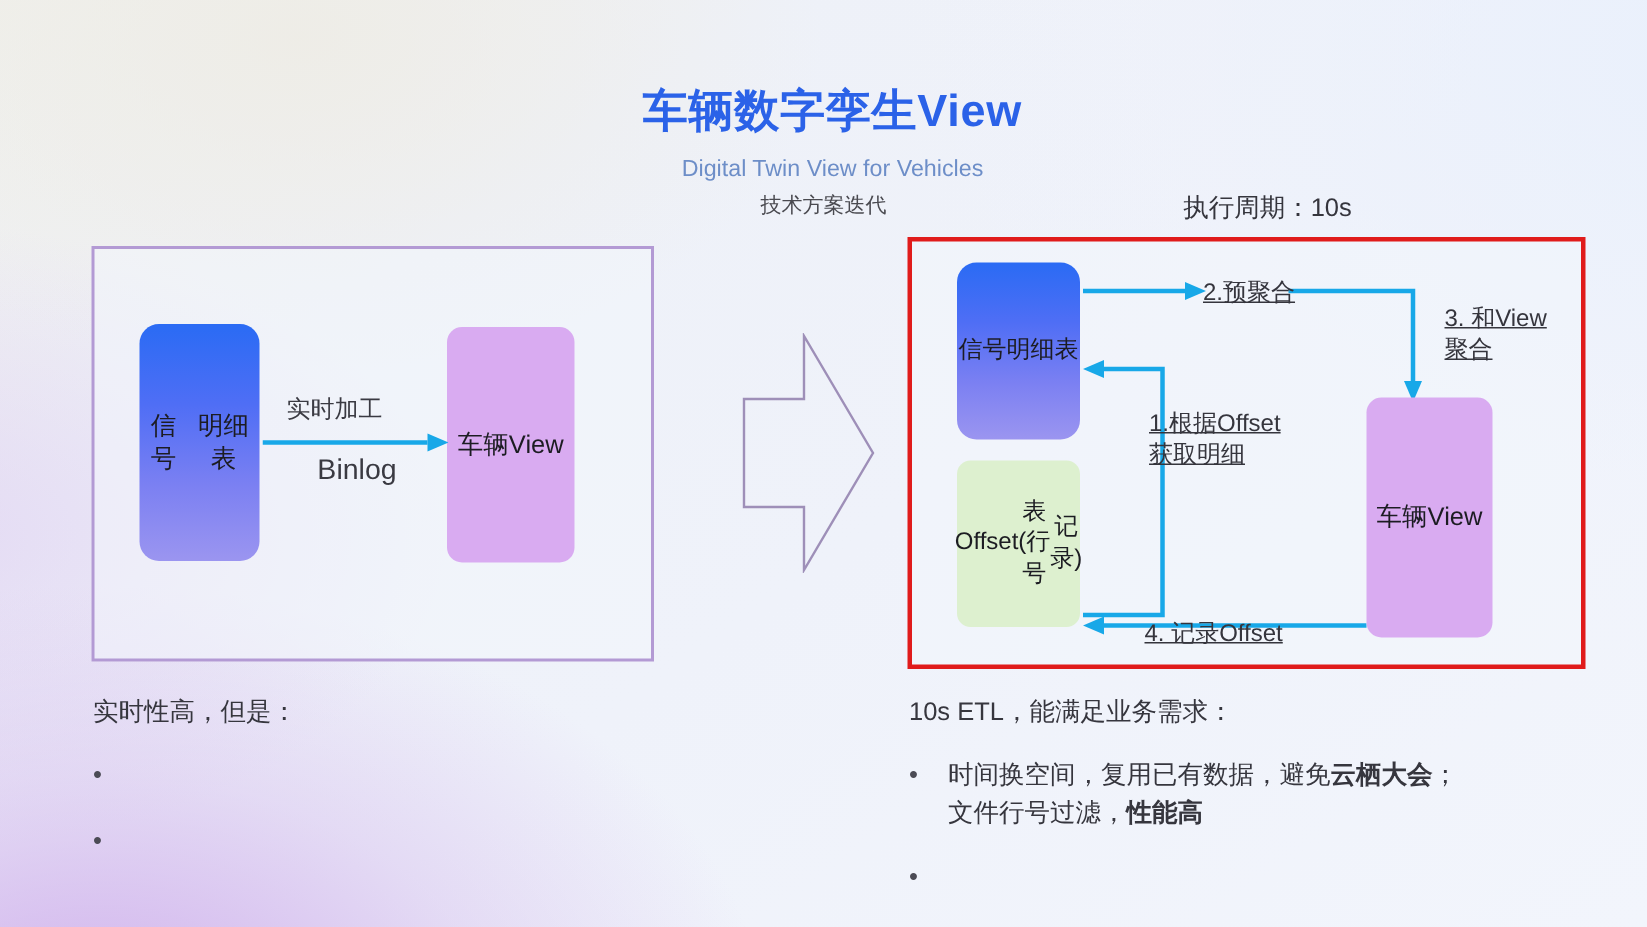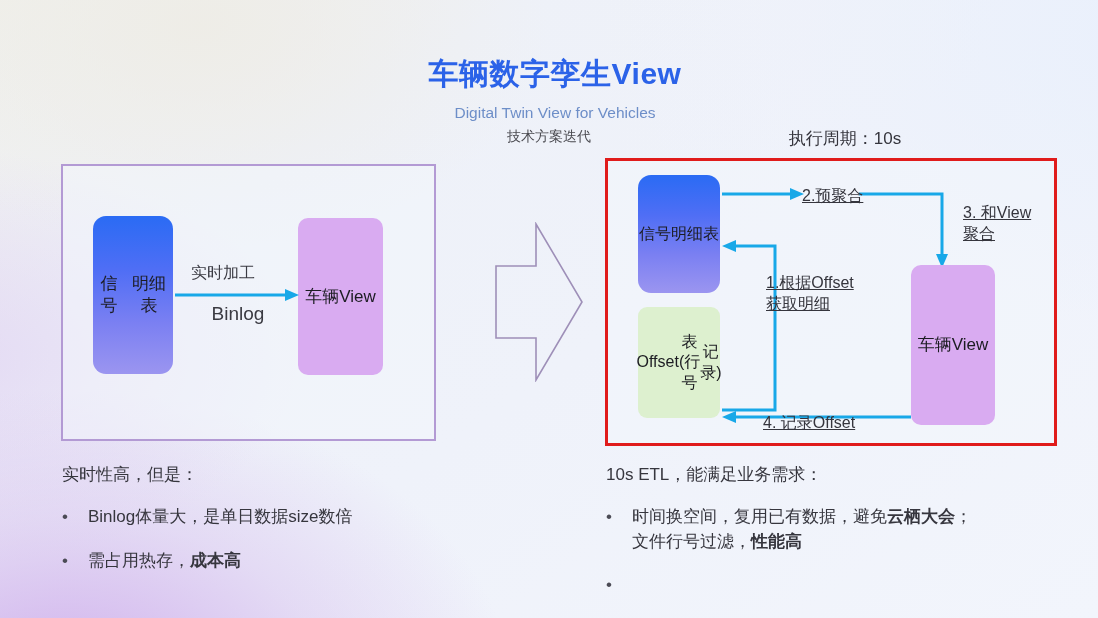--- a/index.html
+++ b/index.html
@@ -196,25 +196,23 @@
     <div>1.根据Offset</div>
     <div>获取明细</div>
   </div>
   <div class="r-label" id="r-label-4">4. 记录Offset</div>
 
   <div class="foot" id="foot-left">
     <div class="foot-head">实时性高，但是：</div>
     <ul class="foot-list">
       <li class="foot-li">
         <span class="foot-bullet">•</span>
-        <span class="foot-txt">Binlog体量大，是单日数据size数倍</span>
-      </li>
-      <li class="foot-li">
-        <span class="foot-bullet">•</span>
-        <span class="foot-txt"><span>需占用热存，</span><b>成本高</b></span>
+      </li>
+      <li class="foot-li">
+        <span class="foot-bullet">•</span>
       </li>
     </ul>
   </div>
 
   <div class="foot" id="foot-right">
     <div class="foot-head">10s ETL，能满足业务需求：</div>
     <ul class="foot-list">
       <li class="foot-li">
         <span class="foot-bullet">•</span>
         <span class="foot-txt"><span>时间换空间，复用已有数据，避免</span><b>云栖大会</b><span>；</span><br><span>文件行号过滤，</span><b>性能高</b></span>

